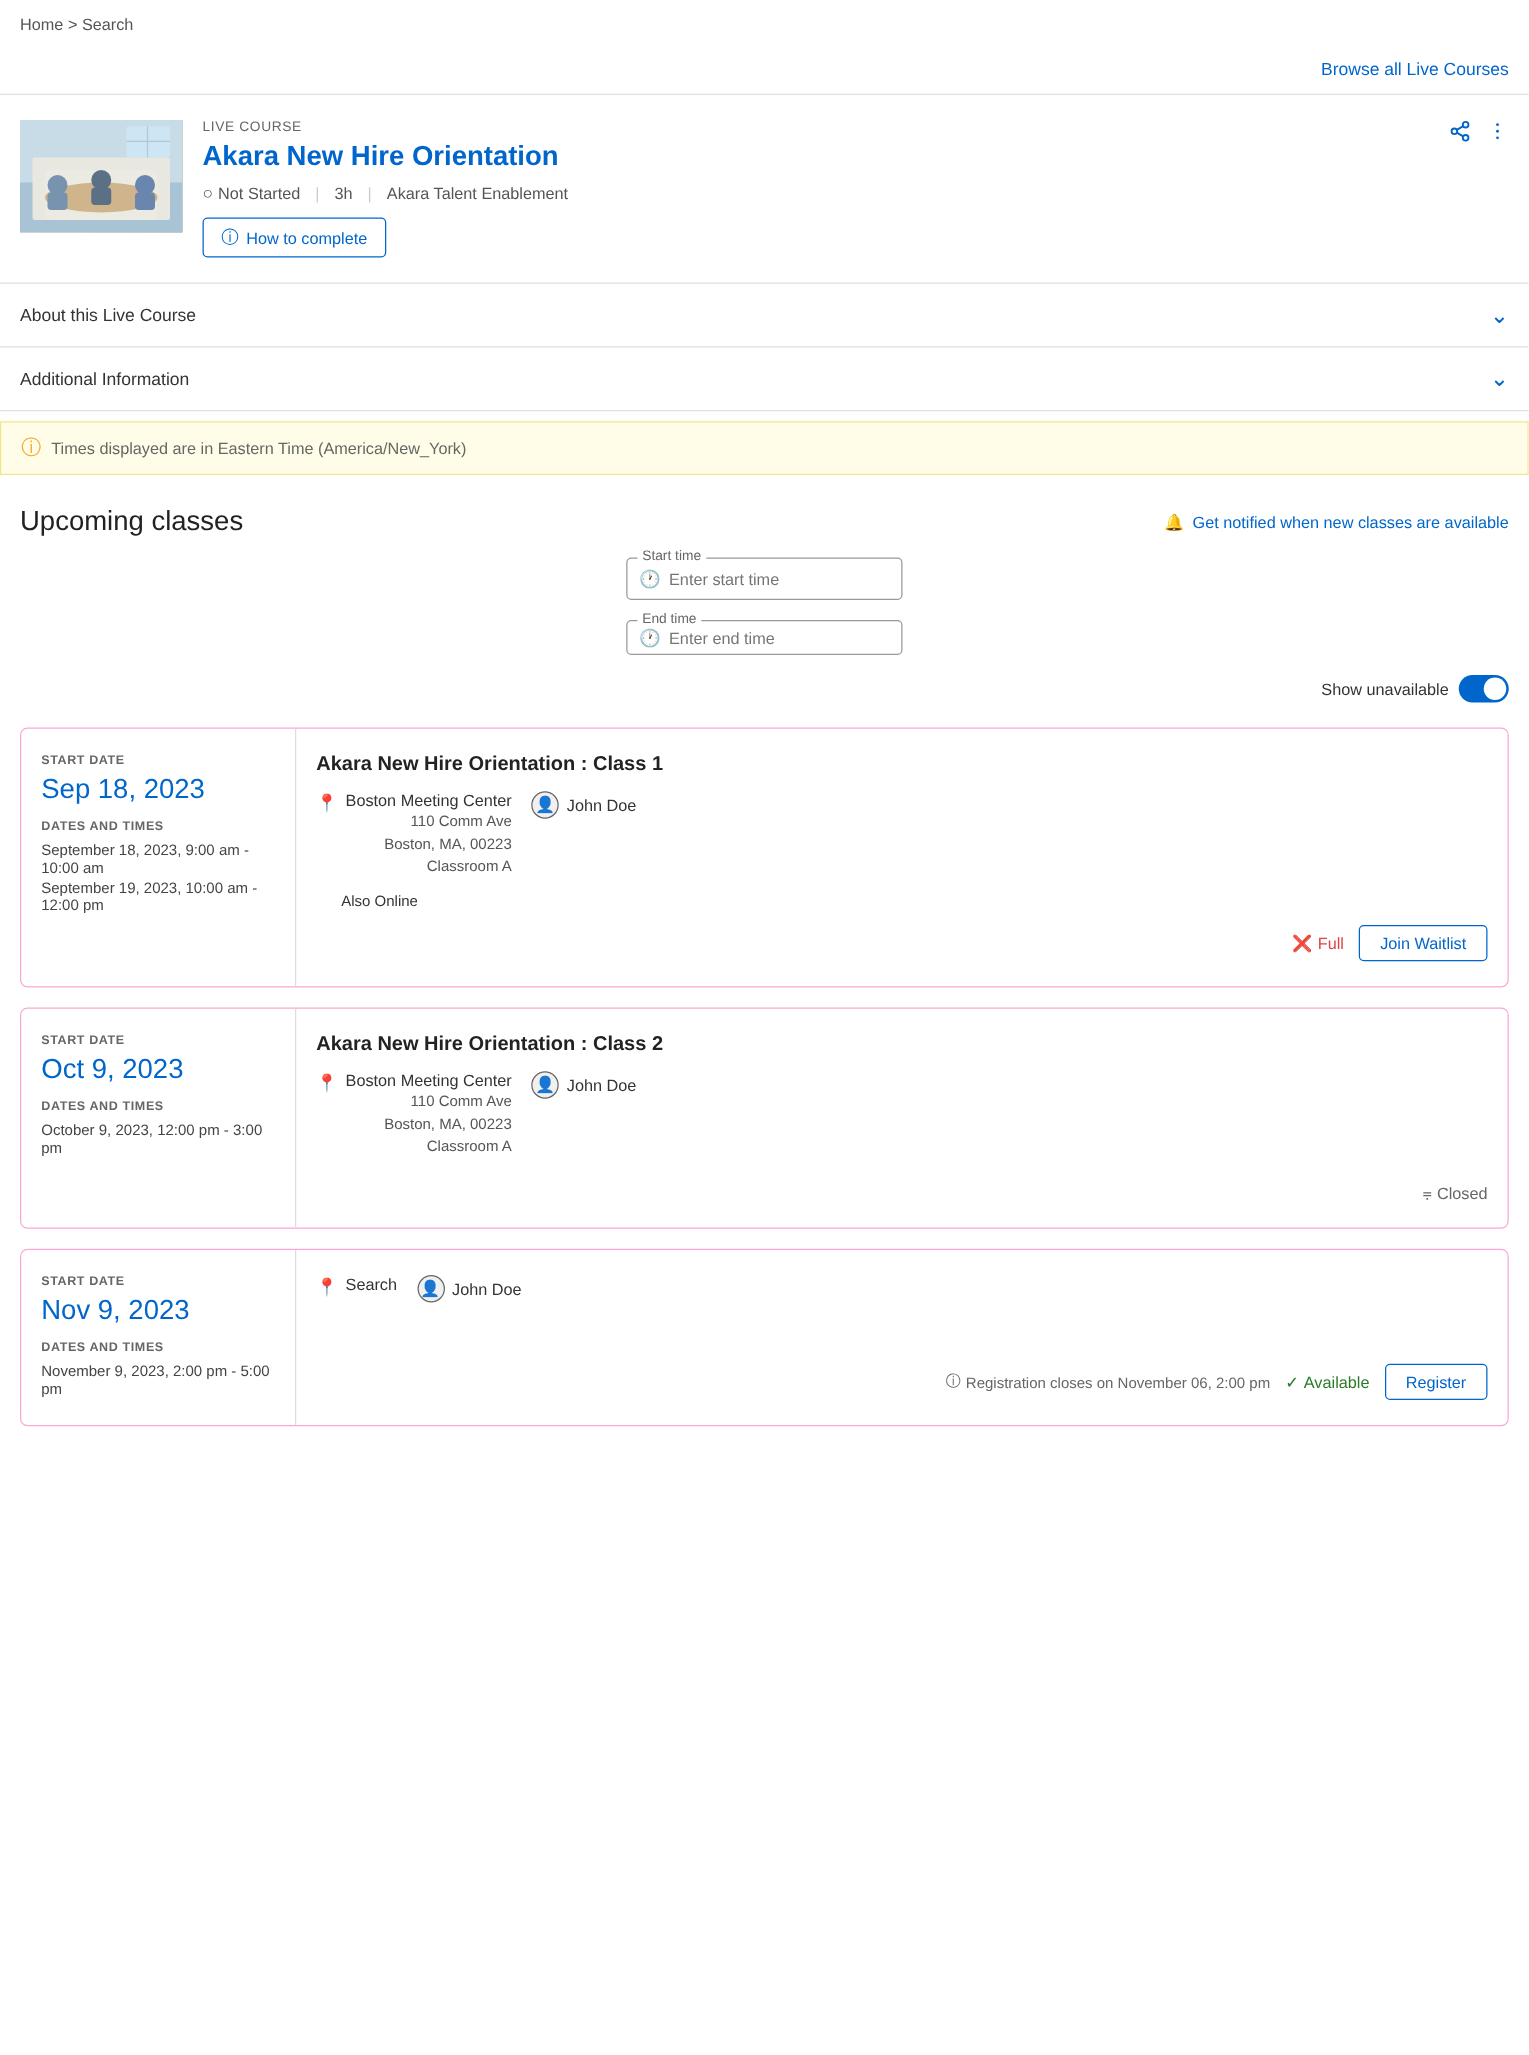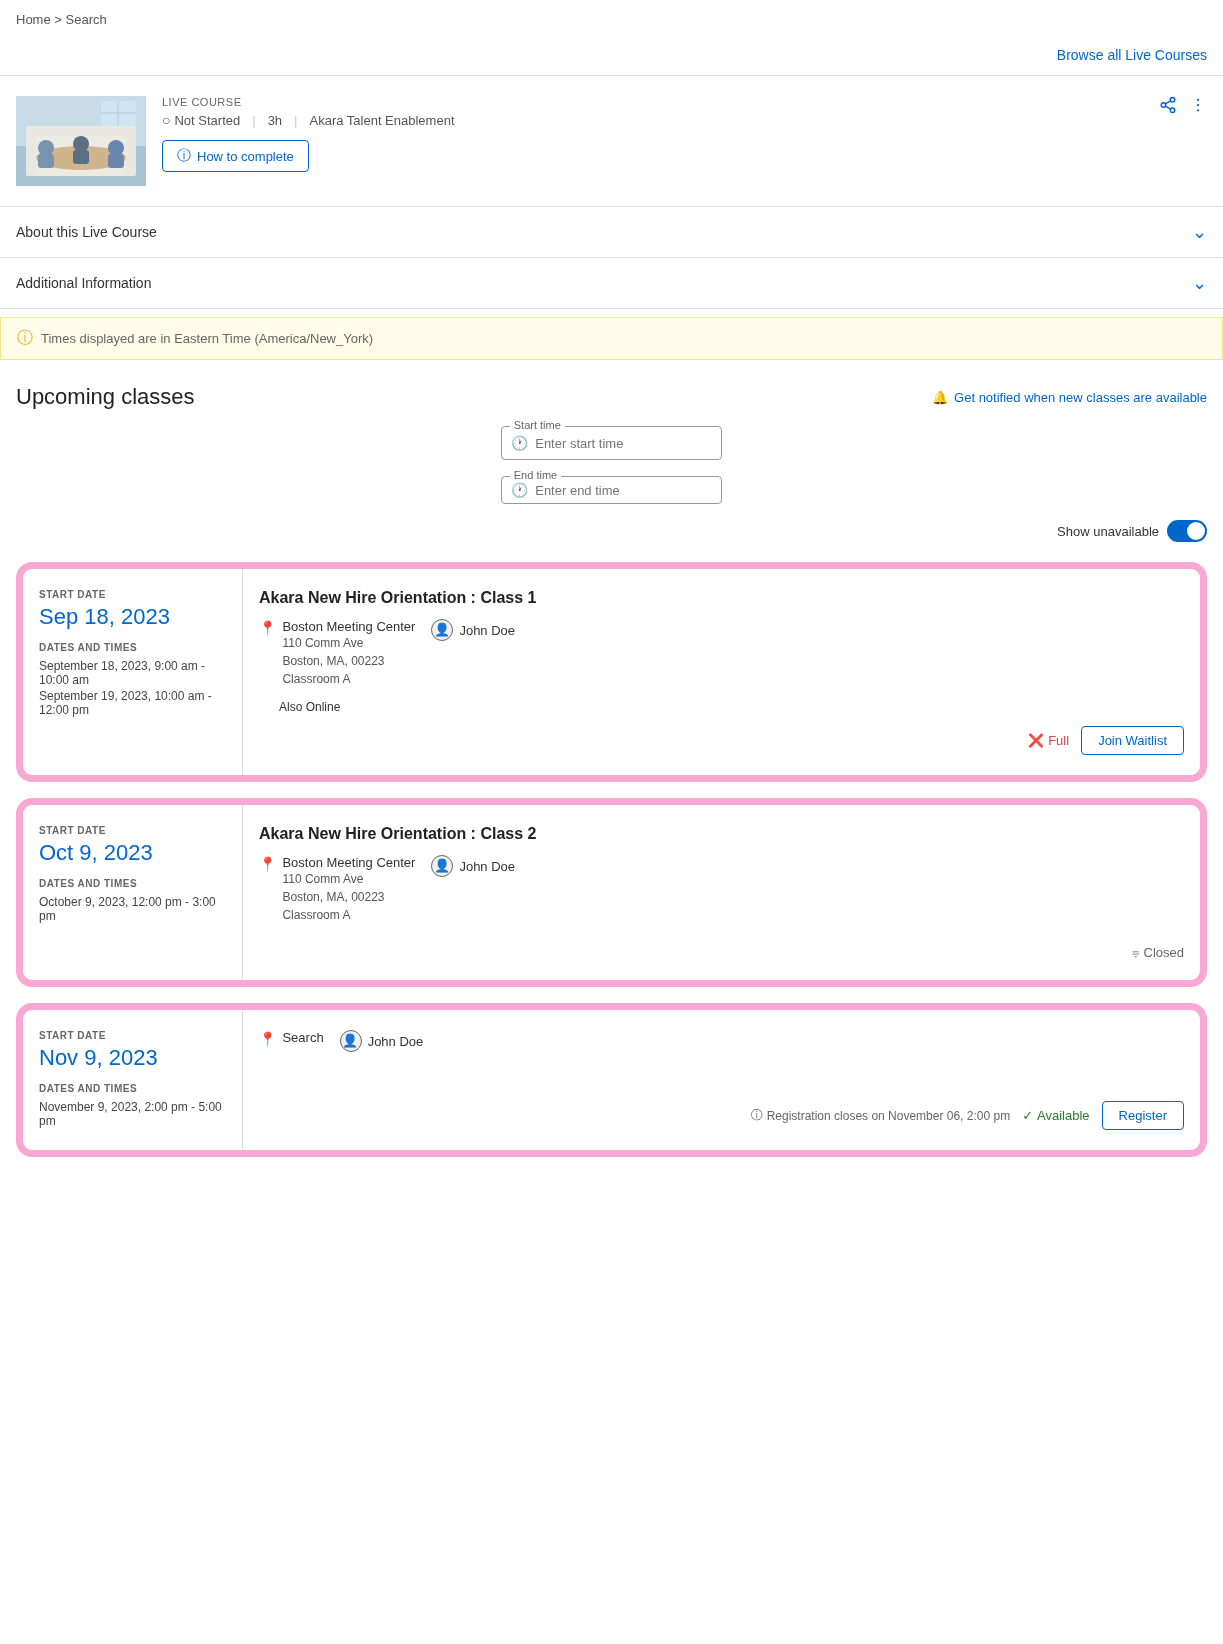--- a/index.html
+++ b/index.html
@@ -41,32 +41,32 @@
     .upcoming-title { font-size: 22px; font-weight: 400; color: #222; }
     .notify-link { display: flex; align-items: center; gap: 6px; color: #0066cc; font-size: 13px; cursor: pointer; text-decoration: none; }
 
     .filters { display: flex; align-items: center; gap: 16px; margin-bottom: 20px; flex-wrap: wrap; flex-direction: column; }
     .time-field { position: relative; border: 1px solid #999; border-radius: 4px; padding: 8px 12px 8px 32px; font-size: 13px; color: #999; min-width: 160px; }
     .time-field-wrapper { position: relative; }
     .show-unavailable { display: flex; align-items: center; gap: 8px; margin-left: auto; font-size: 13px; color: #333; }
     .toggle { width: 40px; height: 22px; background: #0066cc; border-radius: 11px; position: relative; cursor: pointer; }
     .toggle::after { content: ''; position: absolute; width: 18px; height: 18px; background: #fff; border-radius: 50%; top: 2px; right: 2px; }
 
-    .class-card { border: 7px solid #f9a8d4; border-radius: 16px; display: flex; margin-bottom: 16px; overflow: hidden; }
+    .class-card { border: 1px solid #f9a8d4; border-radius: 6px; display: flex; margin-bottom: 16px; overflow: hidden; }
     .class-date-col { width: 220px; flex-shrink: 0; padding: 20px 16px; border-right: 1px solid #ddd; }
     .start-date-label { font-size: 10px; font-weight: 700; color: #666; letter-spacing: 0.5px; text-transform: uppercase; margin-bottom: 4px; }
     .start-date-value { font-size: 22px; color: #0066cc; font-weight: 400; margin-bottom: 12px; }
     .dates-times-label { font-size: 10px; font-weight: 700; color: #666; letter-spacing: 0.5px; text-transform: uppercase; margin-bottom: 6px; }
     .date-time-entry { font-size: 12px; color: #444; margin-bottom: 2px; }
     .class-detail-col { flex: 1; padding: 20px 16px; display: flex; flex-direction: column; }
     .class-name { font-size: 16px; font-weight: 600; color: #222; margin-bottom: 12px; }
     .class-location { display: flex; gap: 16px; align-items: flex-start; margin-bottom: 8px; }
     .location-item { display: flex; align-items: flex-start; gap: 6px; font-size: 13px; color: #333; }
     .loc-icon { color: #333; font-size: 14px; margin-top: 1px; }
-    .loc-address { font-size: 12px; color: #555; line-height: 1.5; }
+    .loc-address { font-size: 12px; color: #555; line-height: 1.5; text-align: right; }
     .also-online { font-size: 12px; color: #333; margin-top: 4px; margin-left: 20px; }
     .class-footer { display: flex; justify-content: flex-end; align-items: center; gap: 12px; margin-top: auto; padding-top: 12px; }
     .full-badge { display: flex; align-items: center; gap: 4px; color: #d44; font-size: 13px; }
     .join-btn { padding: 6px 16px; border: 1px solid #0066cc; border-radius: 4px; color: #0066cc; background: #fff; font-size: 13px; cursor: pointer; }
     .closed-badge { display: flex; align-items: center; gap: 4px; color: #666; font-size: 13px; }
     .available-badge { display: flex; align-items: center; gap: 4px; color: #2a7a2a; font-size: 13px; }
     .register-btn { padding: 6px 16px; border: 1px solid #0066cc; border-radius: 4px; color: #0066cc; background: #fff; font-size: 13px; cursor: pointer; }
     .reg-closes { font-size: 12px; color: #666; display: flex; align-items: center; gap: 4px; }
     .instructor-item { display: flex; align-items: center; gap: 6px; font-size: 13px; color: #333; }
   </style>
@@ -103,20 +103,21 @@
 
         <rect x="85" y="5" width="35" height="25" fill="#d0e8f8" rx="2" opacity="0.7"></rect>
         <line x1="85" y1="17" x2="120" y2="17" stroke="#b0c8d8" stroke-width="1"></line>
         <line x1="102" y1="5" x2="102" y2="30" stroke="#b0c8d8" stroke-width="1"></line>
       </svg>
     </div>
   </div>
 
   <div class="course-info">
     <div class="live-course-label">LIVE COURSE</div>
+    <div class="course-title">Akara New Hire Orientation</div>
     <div class="course-meta">
       <span class="status-circle">Not Started</span>
       <span class="separator">|</span>
       <span>3h</span>
       <span class="separator">|</span>
       <span>Akara Talent Enablement</span>
     </div>
     <button class="how-to-btn">How to complete</button>
   </div>
 

